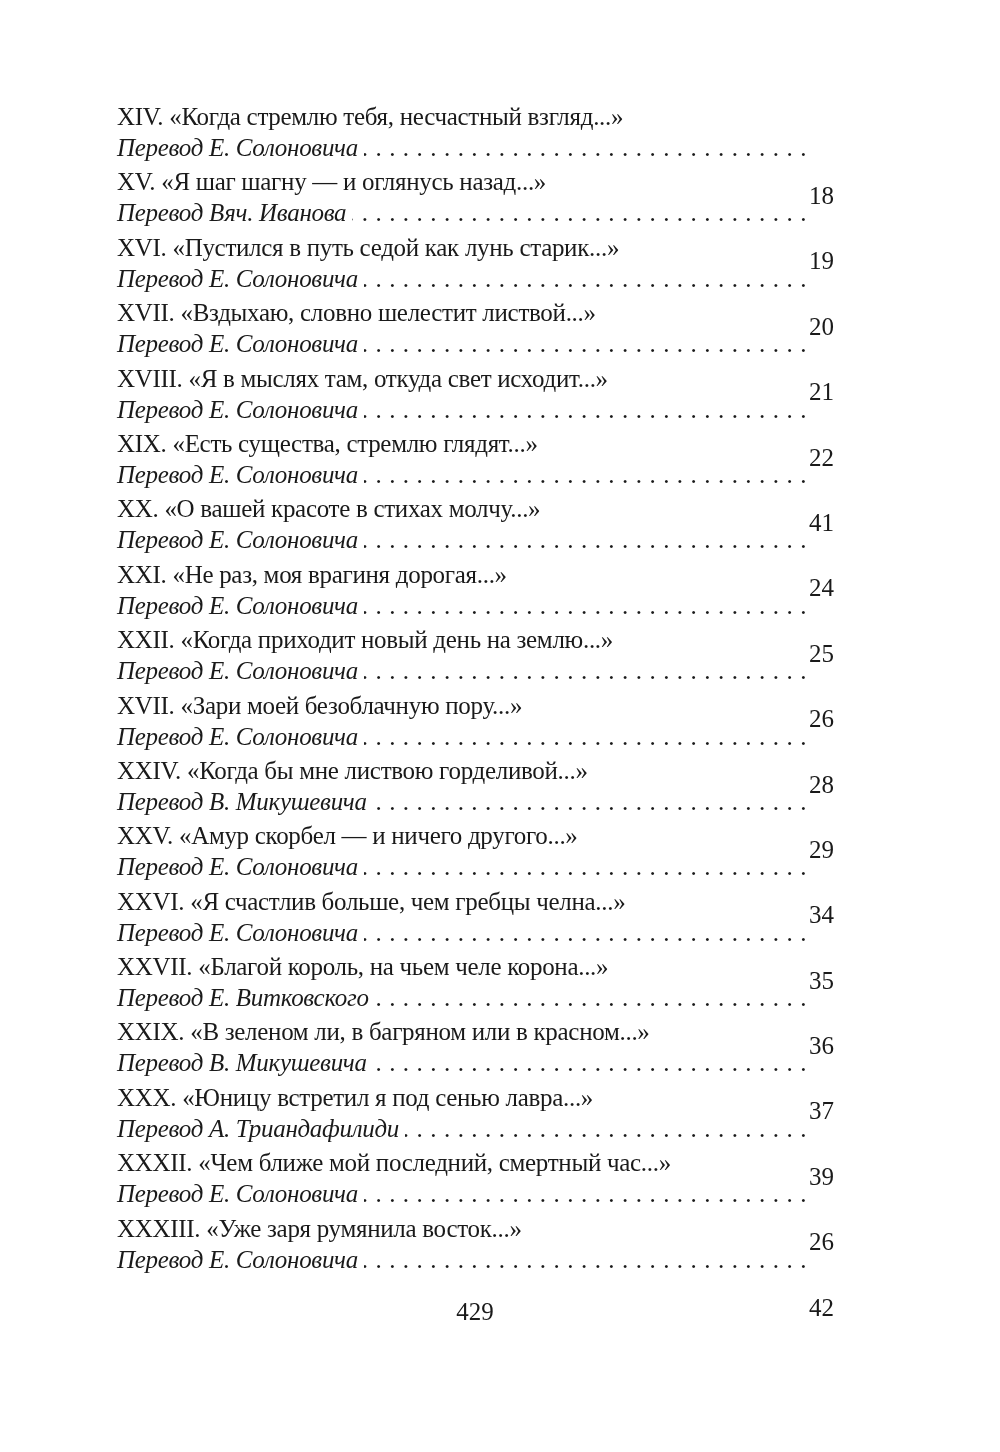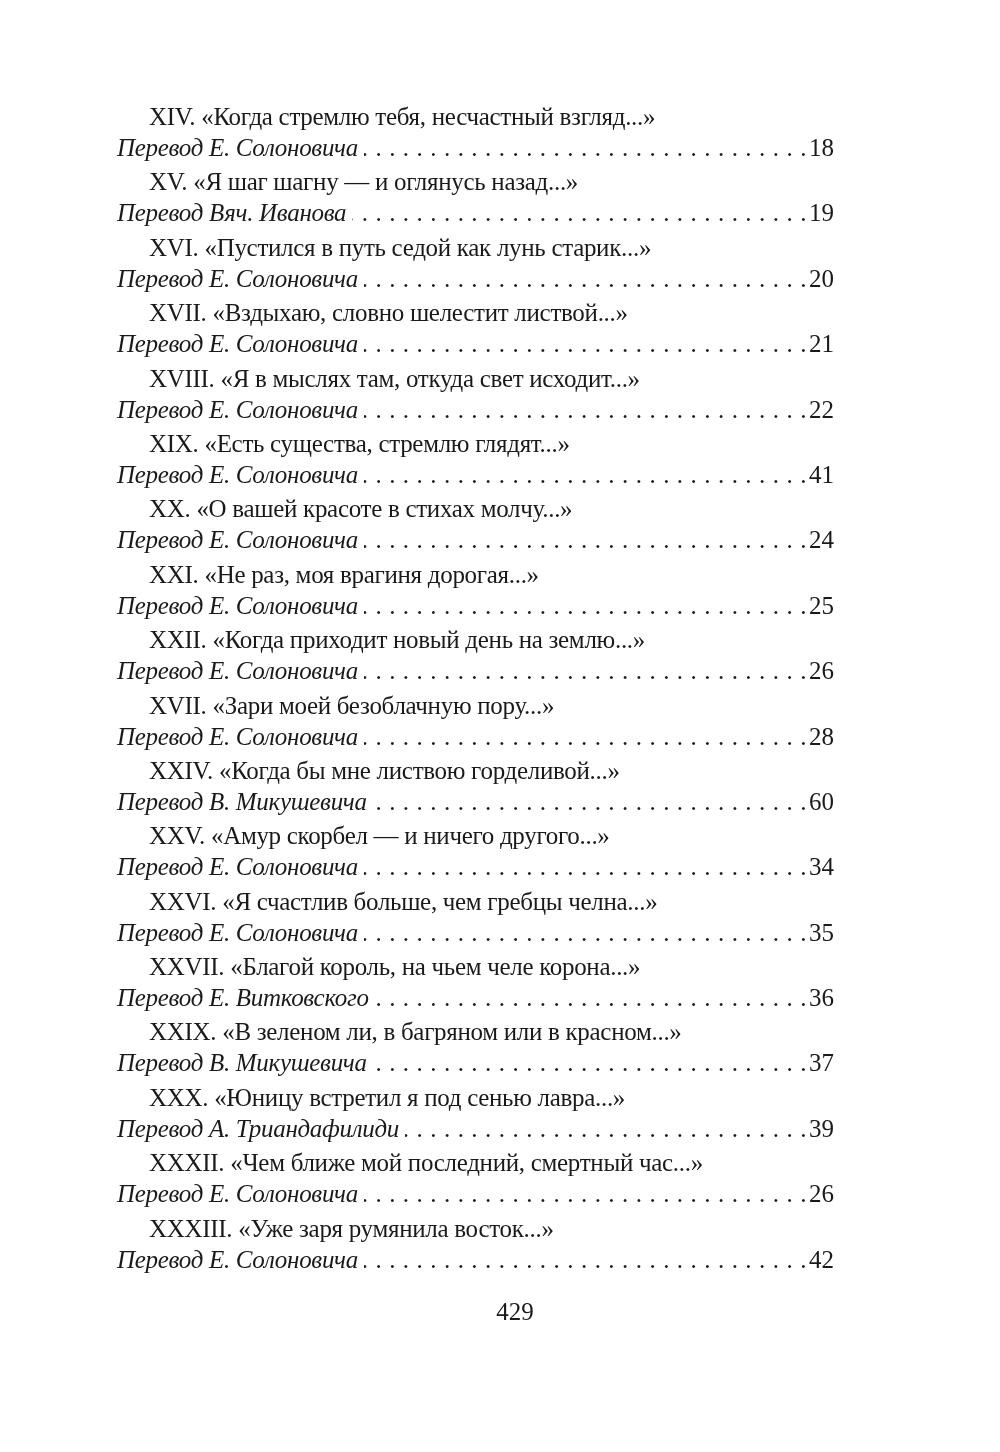--- a/index.html
+++ b/index.html
@@ -6,37 +6,36 @@
     body { width: 1000px; height: 1452px; position: relative; overflow: hidden; }
     .page {
       position: absolute; left: 117px; top: 101px; width: 717px;
       font-family: "Liberation Serif", "DejaVu Serif", serif;
       color: #1a1a1a; font-size: 25px;
     }
     .entry { height: 65.4px; }
     .title-line {
       height: 31px; line-height: 31px; white-space: nowrap;
       letter-spacing: -0.3px;
-      margin-left: 32px;
     }
     .toc-line {
       height: 32px; line-height: 32px; display: flex; align-items: flex-start; white-space: nowrap;
     }
     .translator { font-style: italic; letter-spacing: -0.3px; flex: 0 0 auto; padding-right: 6px; }
     .leader {
       flex: 1 1 auto; overflow: hidden; position: relative; height: 32px;
     }
     .leader::before {
       content: ". . . . . . . . . . . . . . . . . . . . . . . . . . . . . . . . . . . . . . . . . . . . . . . . . . . . . . . . . . . . . . . . . . . . . . . . . . . . . . . . . . . . . . . . . . . . . . . . . . . . . . . . . . . . . . . . .";
       position: absolute; right: 0; top: 0; white-space: nowrap; letter-spacing: 0.6px; direction: rtl;
     }
-    .page-num { flex: 0 0 auto; padding-left: 2px; }
+    .page-num { flex: 0 0 auto; padding-left: 2px; margin-top: 48px; }
     .folio {
       position: absolute; top: 1298px; left: 0; width: 950px; text-align: center;
-      font-family: "Liberation Serif", "DejaVu Serif", serif; font-size: 25px; color: #1a1a1a; padding-left: 40px;
+      font-family: "Liberation Serif", "DejaVu Serif", serif; font-size: 25px; color: #1a1a1a;
     }
   </style>
 </head>
 <body>
 
 <div class="page" id="toc">
     <div class="entry">
       <div class="title-line">XIV. «Когда стремлю тебя, несчастный взгляд...»</div>
       <div class="toc-line">
         <span class="translator">Перевод Е. Солоновича</span>
@@ -114,21 +113,21 @@
         <span class="translator">Перевод Е. Солоновича</span>
         <span class="leader"></span>
         <span class="page-num">28</span>
       </div>
     </div>
     <div class="entry">
       <div class="title-line">XXIV. «Когда бы мне листвою горделивой...»</div>
       <div class="toc-line">
         <span class="translator">Перевод В. Микушевича</span>
         <span class="leader"></span>
-        <span class="page-num">60</span>
+        <span class="page-num">29</span>
       </div>
     </div>
     <div class="entry">
       <div class="title-line">XXV. «Амур скорбел — и ничего другого...»</div>
       <div class="toc-line">
         <span class="translator">Перевод Е. Солоновича</span>
         <span class="leader"></span>
         <span class="page-num">34</span>
       </div>
     </div>

